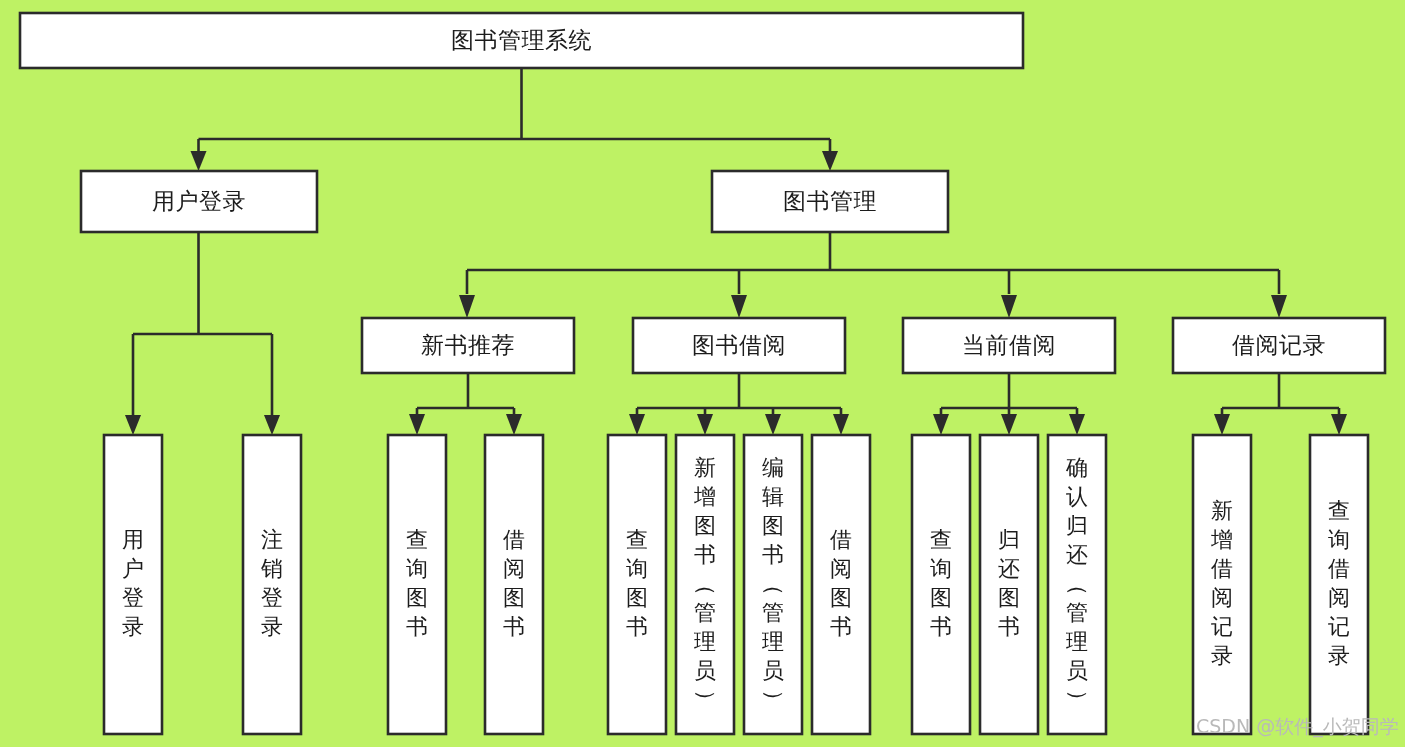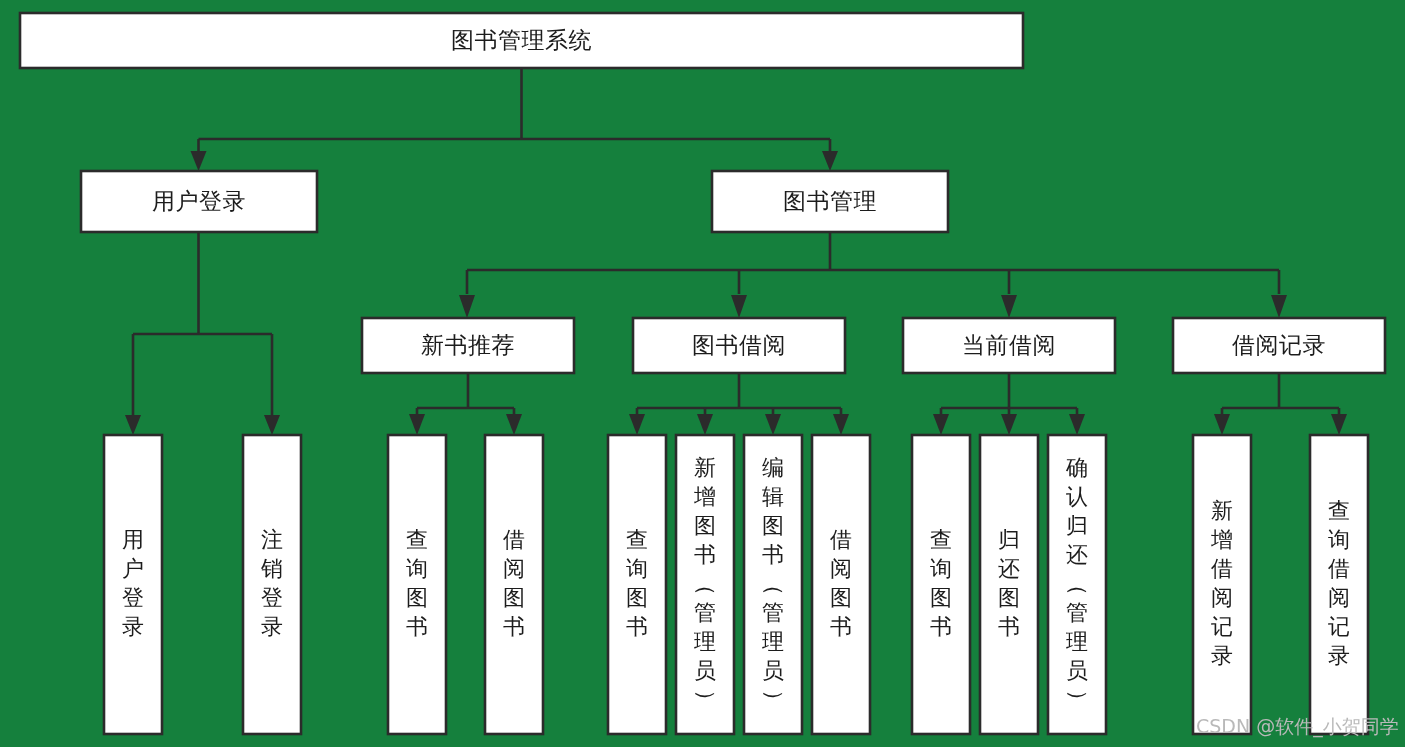--- a/index.html
+++ b/index.html
@@ -11,21 +11,21 @@
   body {
     width: 1405px;
     height: 747px;
     overflow: hidden;
     font-family: "DejaVu Sans", "Liberation Sans", sans-serif;
   }
   #diagram-root {
     position: relative;
     width: 1405px;
     height: 747px;
-    background: #15803d;
+    background: #bef264;
   }
   svg#diagram-svg {
     position: absolute;
     left: 0;
     top: 0;
     width: 1405px;
     height: 747px;
     display: block;
   }
   .node-box {

